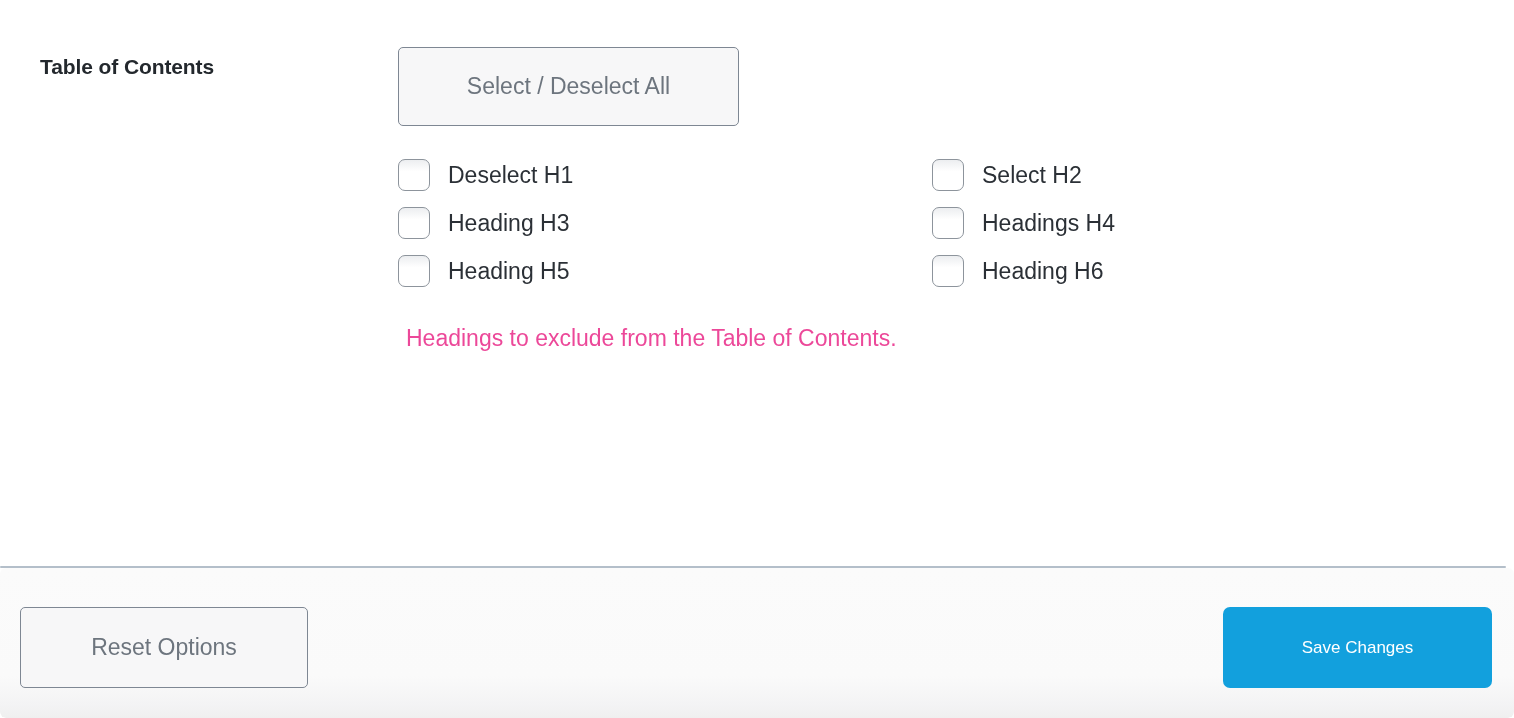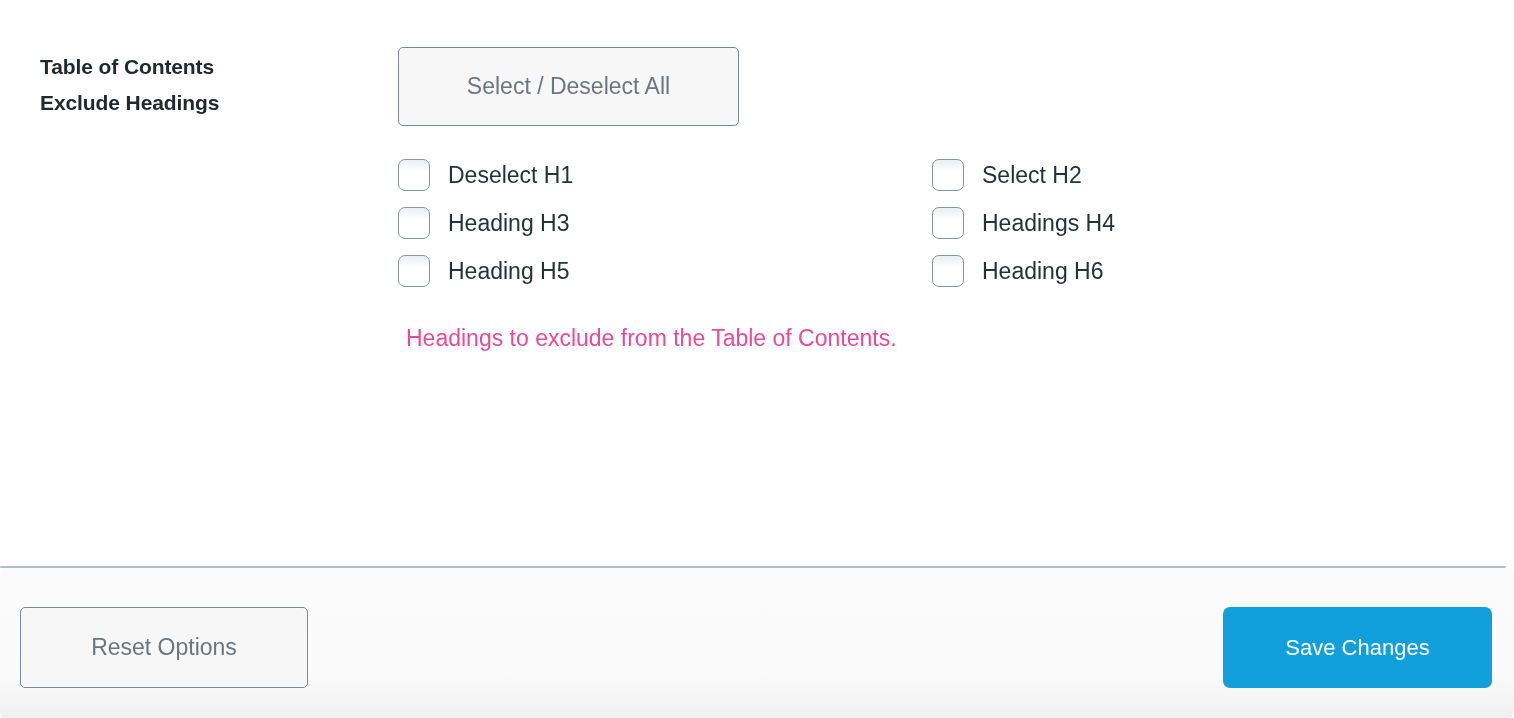--- a/index.html
+++ b/index.html
@@ -158,36 +158,35 @@
     top: 39px;
     width: 269px;
     height: 81px;
     display: inline-flex;
     align-items: center;
     justify-content: center;
     background: #12a0dd;
     border: none;
     border-radius: 7px;
     color: #ffffff;
-    font-size: 22px;
+    font-size: 17px;
     font-family: "Liberation Sans", sans-serif;
     cursor: pointer;
     padding: 0;
   }
 </style>
 </head>
 <body>
 
 <div class="page">
 
   <div class="settings-row">
 
     <div class="field-label">
       <span class="lbl-line">Table of Contents</span>
-      <span class="lbl-line">Exclude Headings</span>
     </div>
 
     <div class="field-control">
 
       <button class="btn-secondary toggle-all-btn">Select / Deselect All</button>
 
       <div class="checkbox-grid">
 
         <div class="cb-col left">
           <label class="cb-item">

